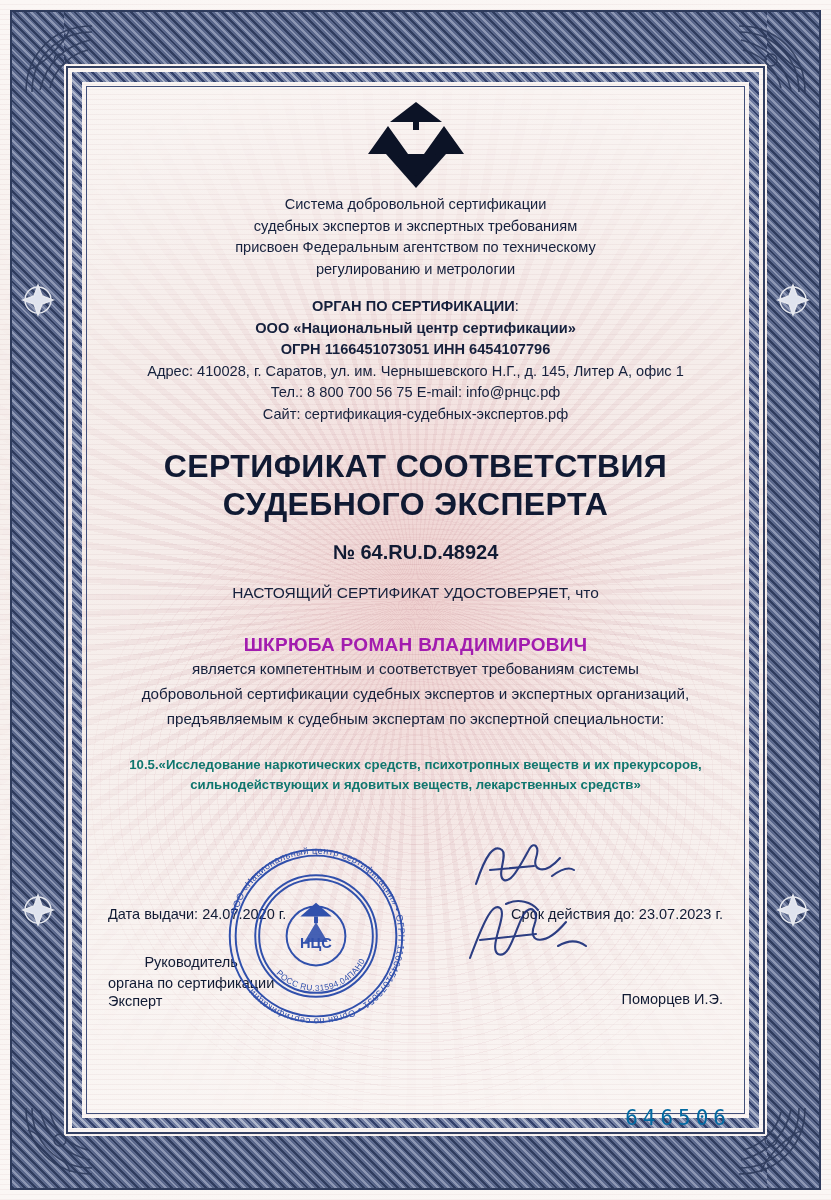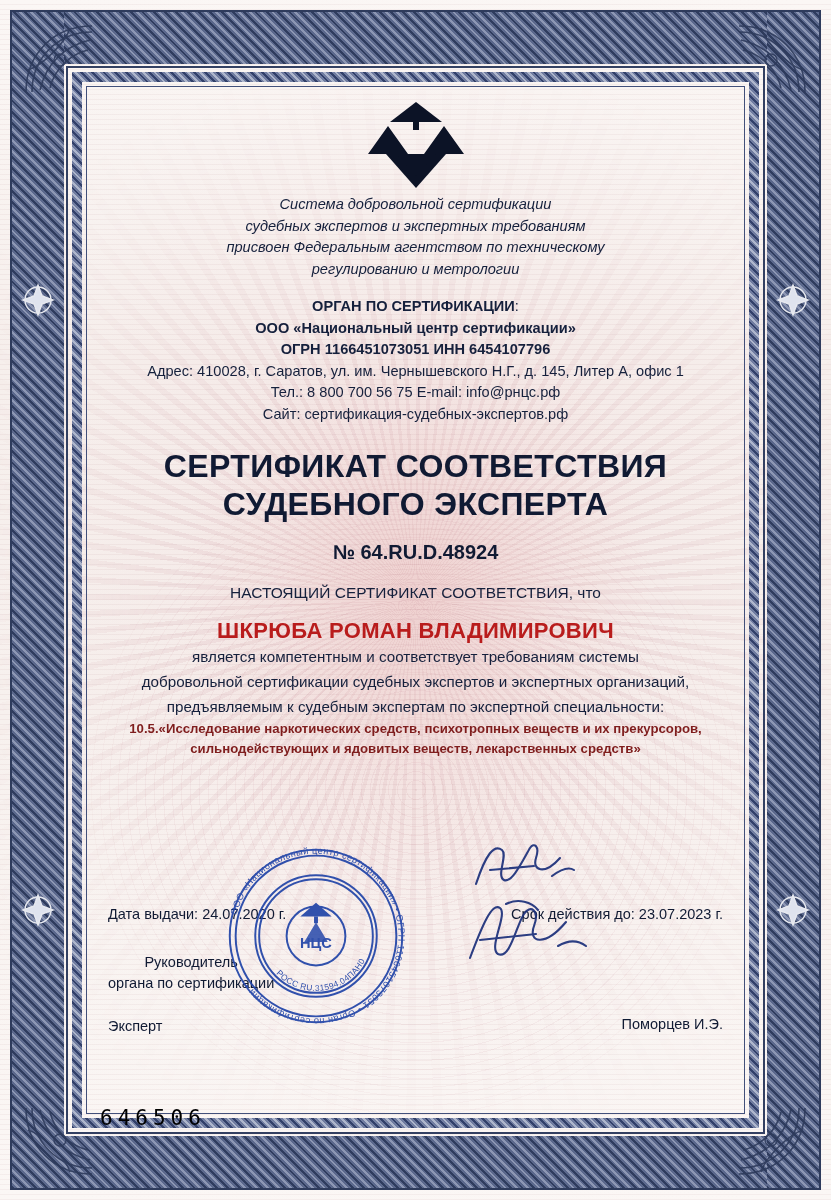--- a/index.html
+++ b/index.html
@@ -144,21 +144,21 @@
     height: 92px;
     position: relative;
   }
 
   .org-block {
     margin-top: 6px;
     font-size: 14.6px;
     line-height: 21.5px;
     color: #15203c;
   }
-  .org-block div { white-space: nowrap; font-style: italic; }
+  .org-block div { white-space: nowrap; }
 
   .cert-body {
     margin-top: 16px;
     font-size: 14.6px;
     line-height: 21.5px;
     color: #15203c;
   }
   .cert-body .bold { font-weight: bold; }
   .cert-body div { white-space: nowrap; }
 
@@ -178,40 +178,40 @@
     color: #101a33;
   }
 
   .attests {
     margin-top: 20px;
     font-size: 15.5px;
     color: #15203c;
   }
 
   .person {
-    margin-top: 16px;
-    font-size: 22px;
+    margin-top: 32px;
+    font-size: 19px;
     font-weight: bold;
     letter-spacing: .3px;
-    color: #b91c1c;
+    color: #a21caf;
   }
 
   .statement {
     font-size: 15.2px;
     line-height: 25px;
     color: #15203c;
   }
   .statement div { white-space: nowrap; }
 
   .specialty {
-    margin-top: 0;
+    margin-top: 24px;
     font-size: 13.2px;
     font-weight: bold;
     line-height: 20px;
-    color: #7f1d1d;
+    color: #0f766e;
   }
   .specialty div { white-space: nowrap; }
 
   
   .dates {
     position: absolute;
     left: 8px;
     right: 8px;
     top: 810px;
     display: flex;
@@ -224,33 +224,33 @@
   .sign-row {
     position: absolute;
     left: 8px;
     right: 8px;
     display: flex;
     justify-content: space-between;
     font-size: 14.5px;
     color: #101a33;
   }
   .sign-row.r1 { top: 856px; }
-  .sign-row.r2 { top: 920px; gap: 8px; }
+  .sign-row.r2 { top: 895px; gap: 8px; }
   .sign-left { text-align: center; line-height: 21px; }
   .sign-right { text-align: right; }
 
   .serial {
     position: absolute;
     left: 0;
     right: 0;
     top: 1010px;
-    text-align: left;
+    text-align: right;
     font-size: 21px;
     letter-spacing: 5px;
-    color: #000000;
+    color: #0369a1;
     font-family: "DejaVu Sans Mono", monospace;
   }
 
   
   .stamp {
     position: absolute;
     left: 218px;
     top: 838px;
     width: 196px;
     height: 196px;
@@ -384,21 +384,21 @@
       <div>Сайт: сертификация-судебных-экспертов.рф</div>
     </div>
 
     <div class="title">
       <div>СЕРТИФИКАТ СООТВЕТСТВИЯ</div>
       <div>СУДЕБНОГО ЭКСПЕРТА</div>
     </div>
 
     <div class="number">№ 64.RU.D.48924</div>
 
-    <div class="attests">НАСТОЯЩИЙ СЕРТИФИКАТ СООТВЕТСТВИЯ, что</div>
+    <div class="attests">НАСТОЯЩИЙ СЕРТИФИКАТ УДОСТОВЕРЯЕТ, что</div>
 
     <div class="person">ШКРЮБА РОМАН ВЛАДИМИРОВИЧ</div>
 
     <div class="statement">
       <div>является компетентным и соответствует требованиям системы</div>
       <div>добровольной сертификации судебных экспертов и экспертных организаций,</div>
       <div>предъявляемым к судебным экспертам по экспертной специальности:</div>
     </div>
 
     <div class="specialty">

